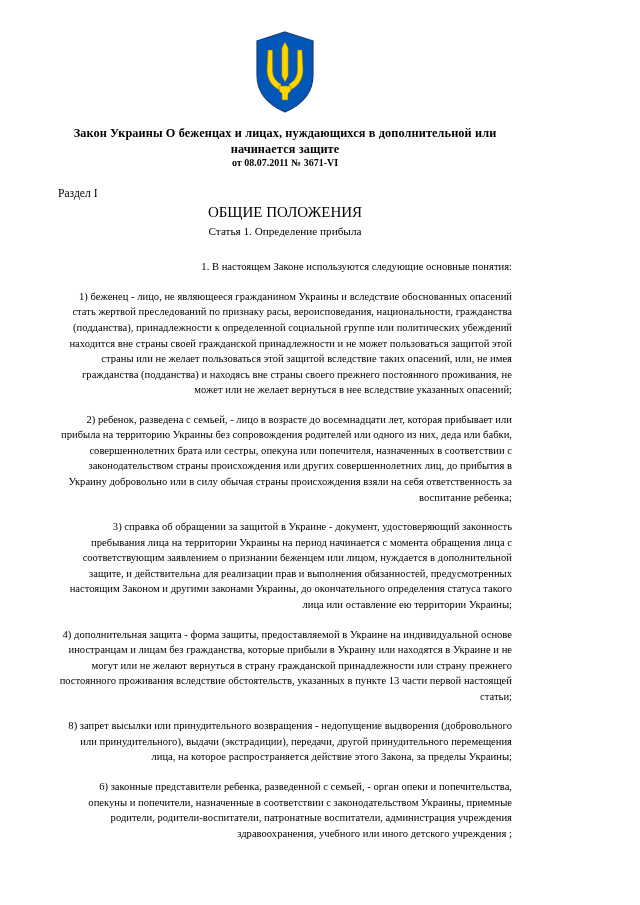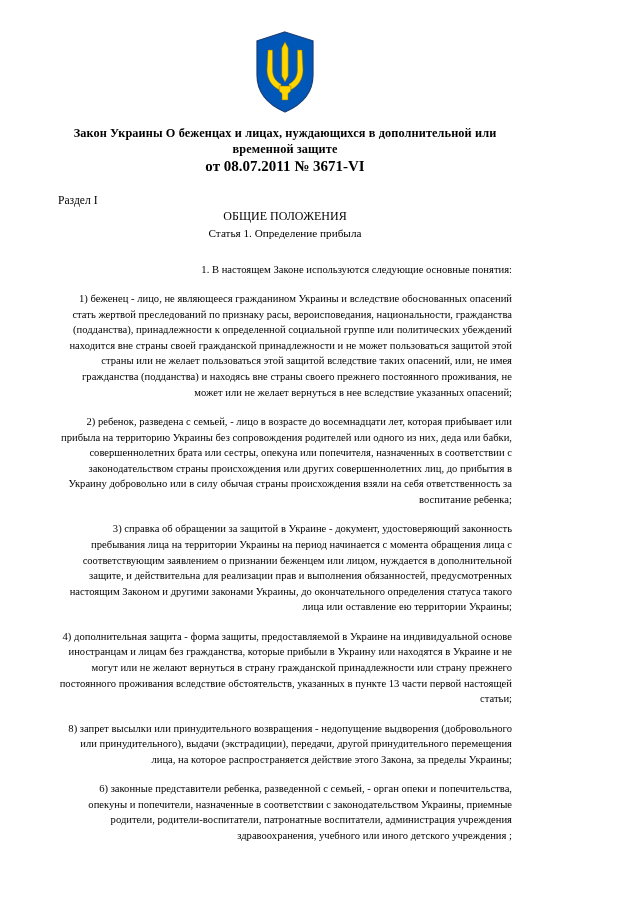--- a/index.html
+++ b/index.html
@@ -37,33 +37,33 @@
     text-align: center;
     font-weight: bold;
     font-size: 12.3px;
     line-height: 1.28;
     margin: 0 0 0 0;
     letter-spacing: 0.1px;
   }
   .doc-subtitle {
     text-align: center;
     font-weight: bold;
-    font-size: 15px;
+    font-size: 10px;
     line-height: 1.28;
     margin: 0 0 16px 0;
   }
   .section-label {
     text-align: left;
     font-size: 11.6px;
     line-height: 1.35;
     margin: 0;
   }
   .section-title {
     text-align: center;
-    font-size: 12px;
+    font-size: 15px;
     line-height: 1.35;
     margin: 0 0 2px 0;
   }
   .article-line {
     text-align: center;
     font-size: 11.2px;
     line-height: 1.35;
     margin: 0 0 20px 0;
   }
   .article-line .article-num {
@@ -92,21 +92,21 @@
         <path d="M31 12 L34.2 18 L34.2 46 L31 52 L27.8 46 L27.8 18 Z"></path>
         <path d="M14 20 L18.6 20 L18.6 40 C18.6 47 22 51.5 27 54 L27 60.5 C17.5 57 13 48.5 13 40 Z"></path>
         <path d="M48 20 L43.4 20 L43.4 40 C43.4 47 40 51.5 35 54 L35 60.5 C44.5 57 49 48.5 49 40 Z"></path>
         <path d="M25.2 56 L36.8 56 L36.8 61 L34 63.5 L34 70 L28 70 L28 63.5 L25.2 61 Z"></path>
       </g>
     </svg>
   </div>
 
   <div class="doc-title">
     <span>Закон Украины О беженцах и лицах, нуждающихся в дополнительной или</span><br>
-    <span>временной защите</span>
+    <span>начинается защите</span>
   </div>
   <div class="doc-subtitle">от 08.07.2011 № 3671-VI</div>
 
   <div class="section-label">Раздел I</div>
   <div class="section-title">ОБЩИЕ ПОЛОЖЕНИЯ</div>
   <div class="article-line">
     <span class="article-num">Статья 1.</span>
     <span>Определение прибыла</span>
   </div>
 

